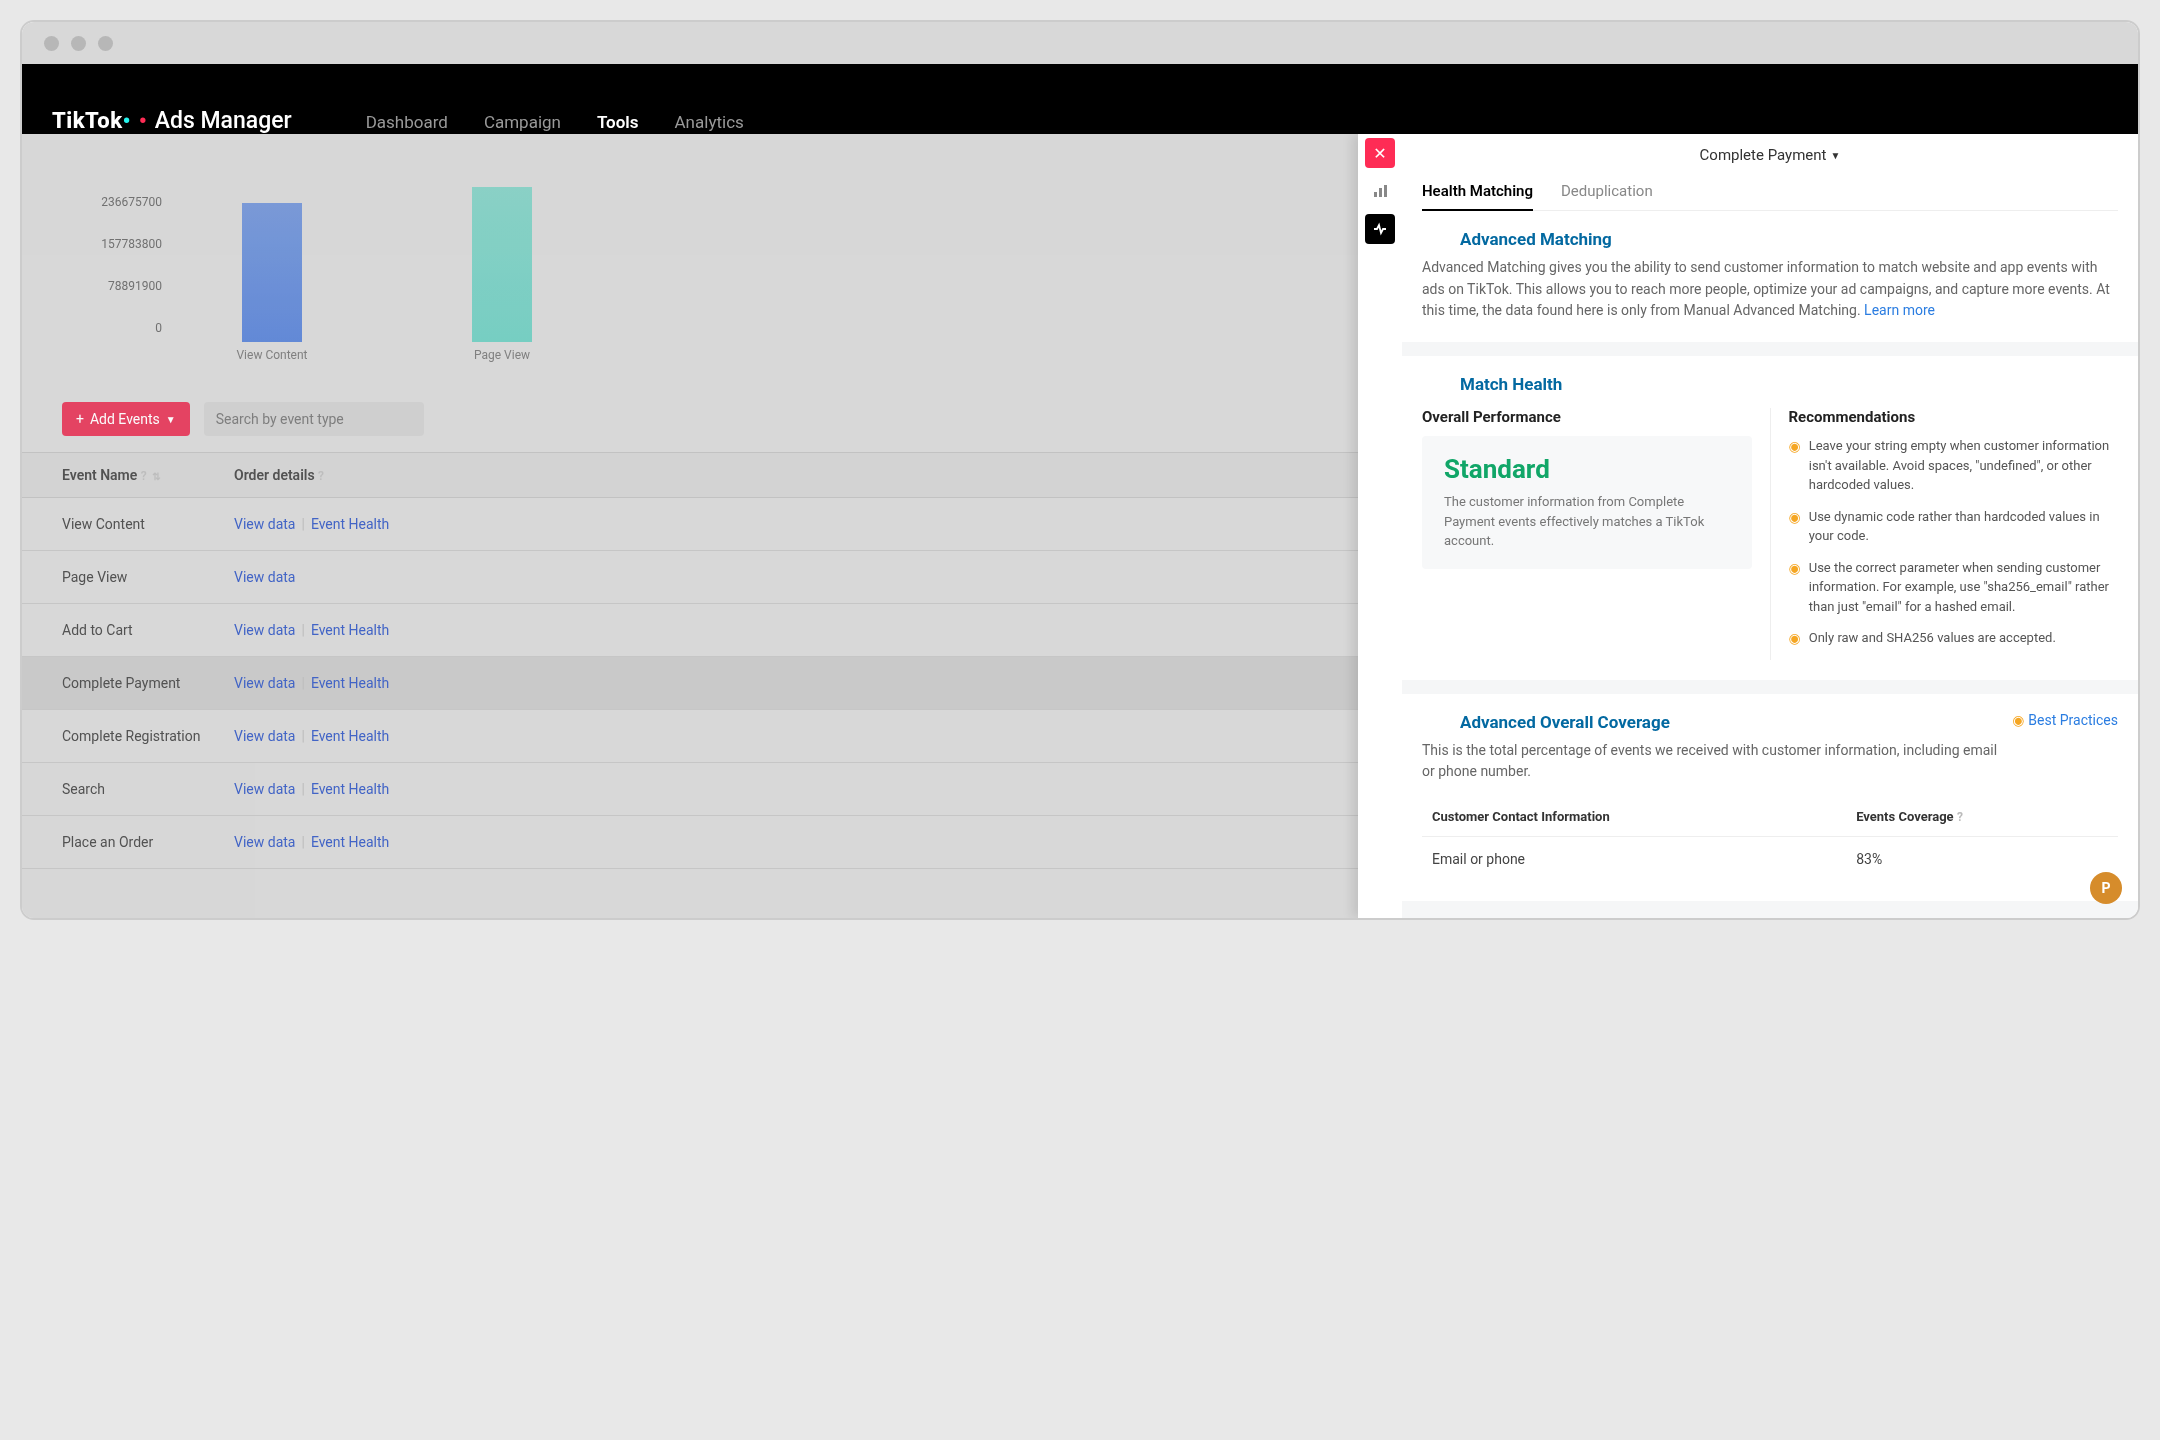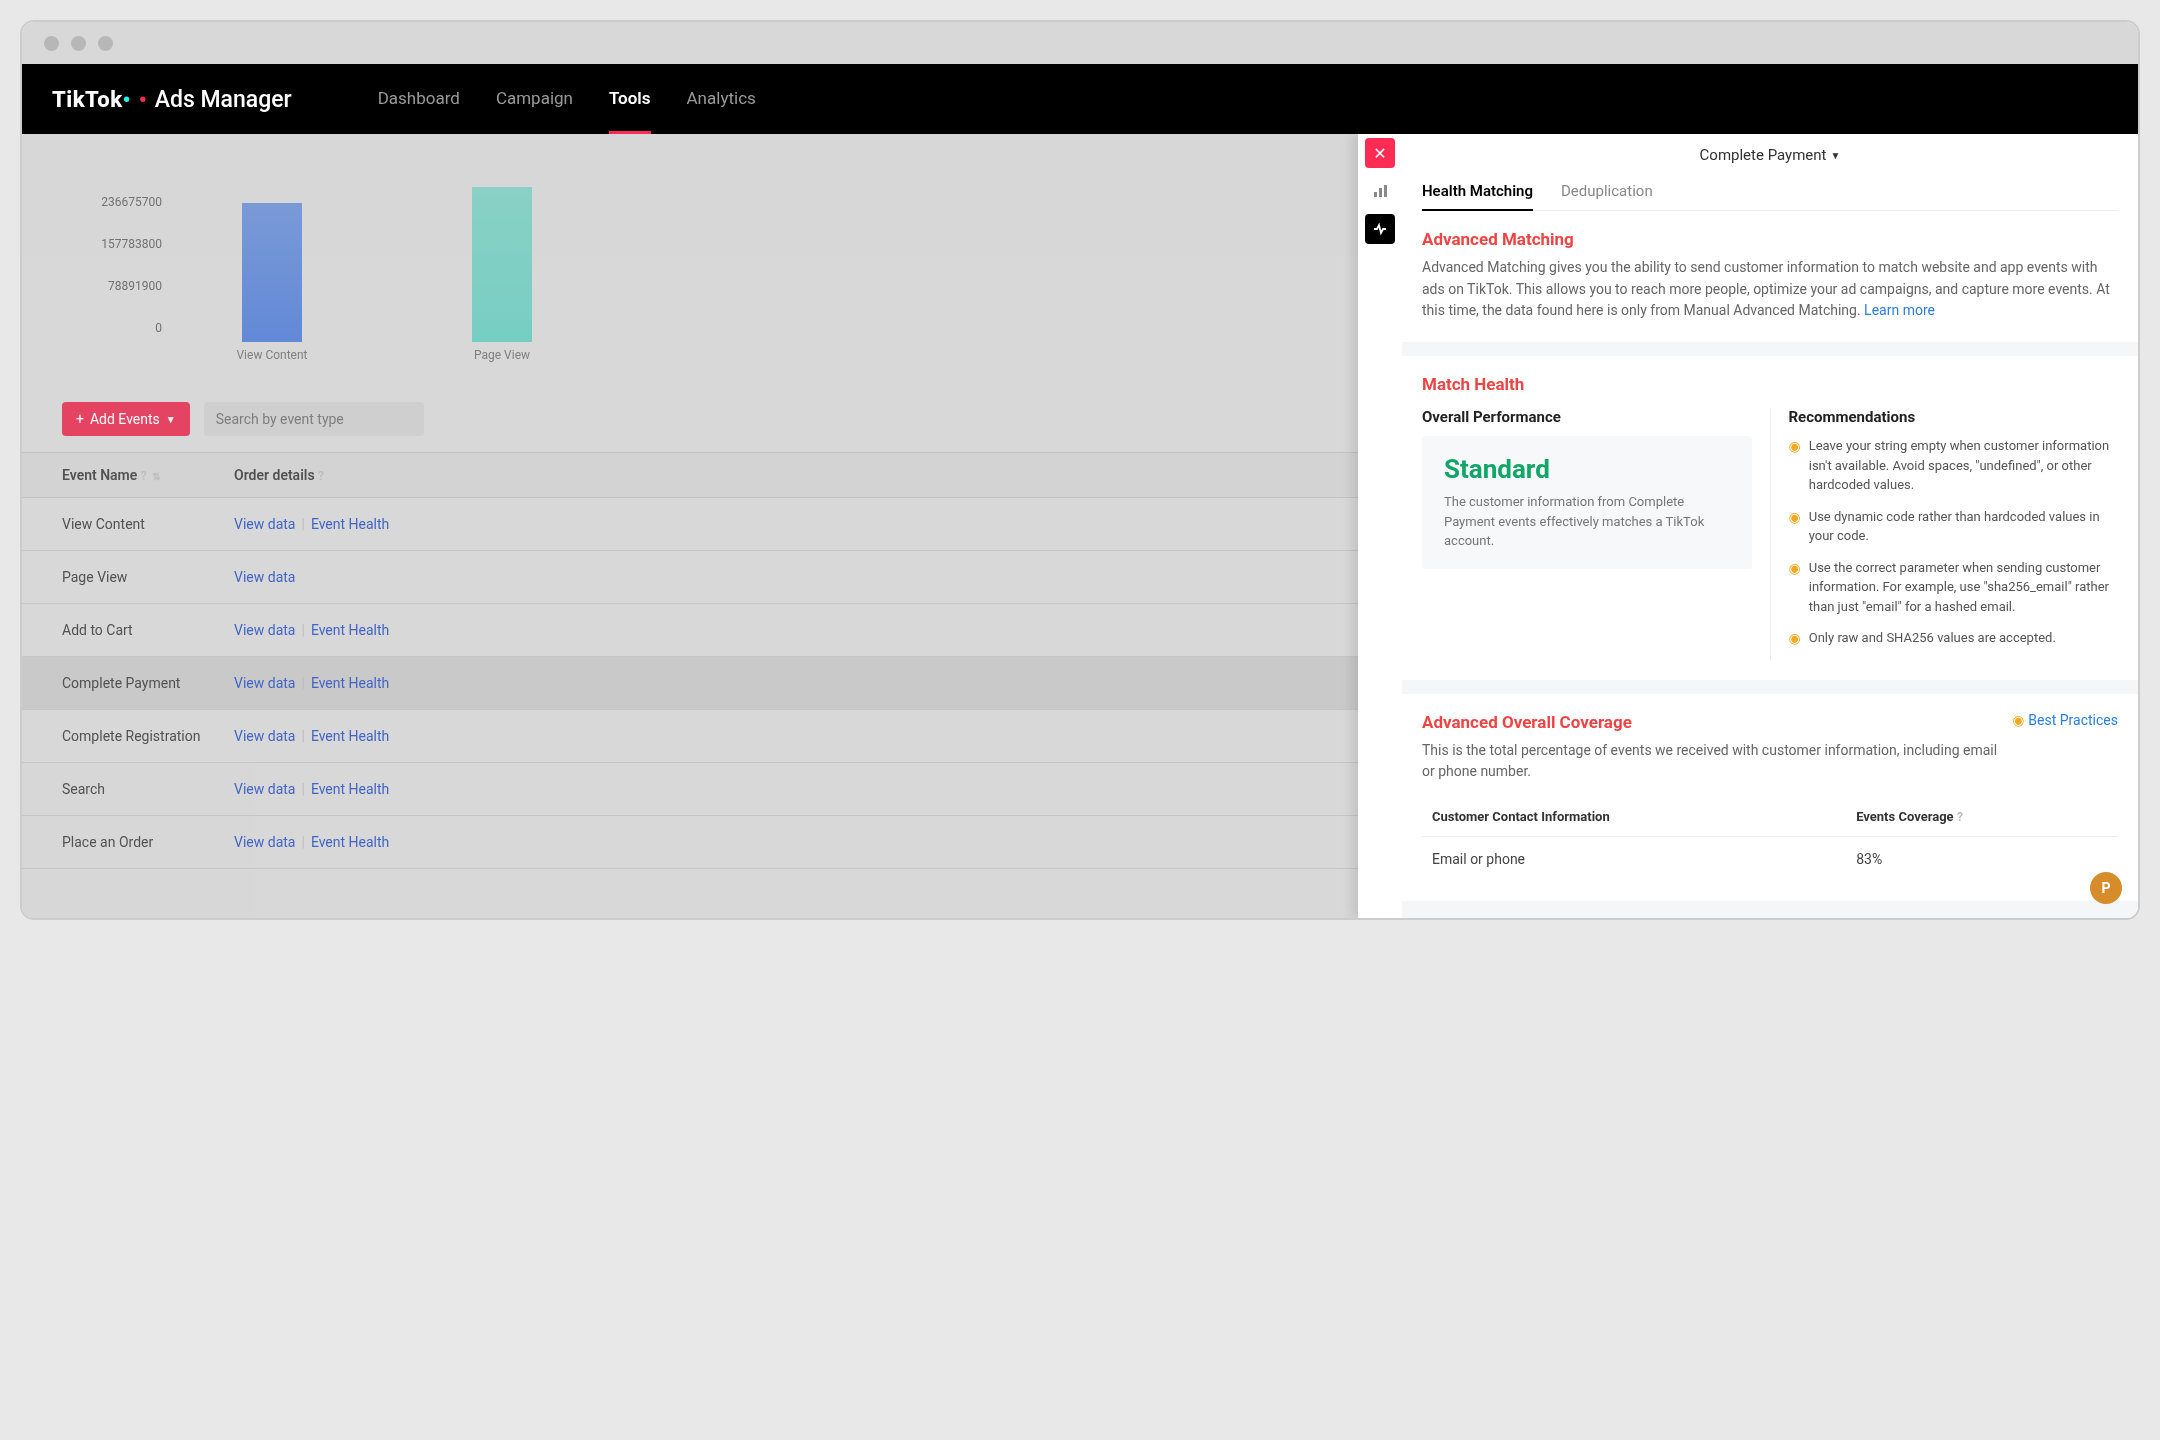--- a/index.html
+++ b/index.html
@@ -1,20 +1,20 @@
 <!DOCTYPE html>
 <html><head>
 <meta charset="utf-8">
 <style>
 * { box-sizing: border-box; margin: 0; padding: 0; font-family: -apple-system, BlinkMacSystemFont, "Segoe UI", Roboto, Helvetica, Arial, sans-serif; }
 body { background: #e8e8e8; padding: 20px; }
 .browser-frame { background: #fff; border-radius: 14px; border: 2px solid #ccc; overflow: hidden; height: 900px; position: relative; }
 .titlebar { background: #d8d8d8; height: 42px; display: flex; align-items: center; padding-left: 22px; gap: 12px; }
 .titlebar .dot { width: 15px; height: 15px; border-radius: 50%; background: #b7b7b7; }
-.topbar { background: #000; color: #fff; height: 70px; display: flex; align-items: center; padding: 0 30px; gap: 56px; }
+.topbar { background: #000; color: #fff; height: 70px; display: flex; align-items: flex-end; padding: 0 30px; gap: 44px; }
 .brand { display: flex; align-items: baseline; gap: 8px; }
 .brand .logo { font-weight: 800; font-size: 22px; letter-spacing: 0.5px; }
 .brand .logo-colon { color: #fe2c55; font-weight: 800; font-size: 22px; }
 .brand .dot2 { color: #25f4ee; font-weight: 800; font-size: 22px; margin-left:-8px; }
 .brand .sub { font-size: 23px; font-weight: 500; }
 .navlinks { display: flex; gap: 36px; margin-left: 30px; }
 .navlinks .item { color: #999; font-size: 17px; cursor: pointer; position: relative; padding-bottom: 2px; }
 .navlinks .item.active { color: #fff; font-weight: 600; }
 .navlinks .item.active::after { content:""; position:absolute; left:0; right:0; bottom:-24px; height:3px; background:#fe2c55; }
 .workspace { position: relative; height: calc(100% - 112px); background: #d8d8d8; }
@@ -50,21 +50,21 @@
 .sprail .rail-ic.active { background:#000; color:#fff; }
 .sp-body { flex:1; overflow-y:auto; background:#f5f6f7; }
 .sp-head { background:#fff; padding: 12px 20px 0; }
 .sp-title-row { display:flex; justify-content:center; padding-bottom:8px; }
 .sp-title { font-size:15px; color:#333; display:flex; align-items:center; gap:4px; cursor:pointer; }
 .sp-tabs { display:flex; gap:28px; border-bottom:1px solid #eee; }
 .sp-tab { padding: 10px 0; font-size:15px; color:#888; cursor:pointer; position:relative; }
 .sp-tab.active { color:#000; font-weight:600; }
 .sp-tab.active::after { content:""; position:absolute; left:0; right:0; bottom:-1px; height:2px; background:#000; }
 .section { background:#fff; margin: 0 0 14px 0; padding: 18px 20px 20px; }
-.section h2 { font-size:17px; font-weight:700; color:#ef4444; margin-bottom:8px; }
+.section h2 { font-size:17px; font-weight:700; color:#0369a1; margin-bottom:8px;margin-left:38px; }
 .section p { font-size:14px; color:#666; line-height:1.55; }
 .section .ln { color:#2b7de1; cursor:pointer; }
 .perf-row { display:flex; gap:18px; margin-top:14px; }
 .perf-left { flex:1; }
 .perf-left h3 { font-size:15px; font-weight:700; color:#222; margin-bottom:10px; }
 .perf-card { background:#f7f8f9; border-radius:4px; padding: 18px 22px; }
 .perf-card .big { color:#11a668; font-size:26px; font-weight:700; margin-bottom:8px; }
 .perf-card .small { color:#777; font-size:13px; line-height:1.5; }
 .perf-right { flex:1; border-left:1px solid #eee; padding-left:18px; }
 .perf-right h3 { font-size:15px; font-weight:700; color:#222; margin-bottom:10px; }

